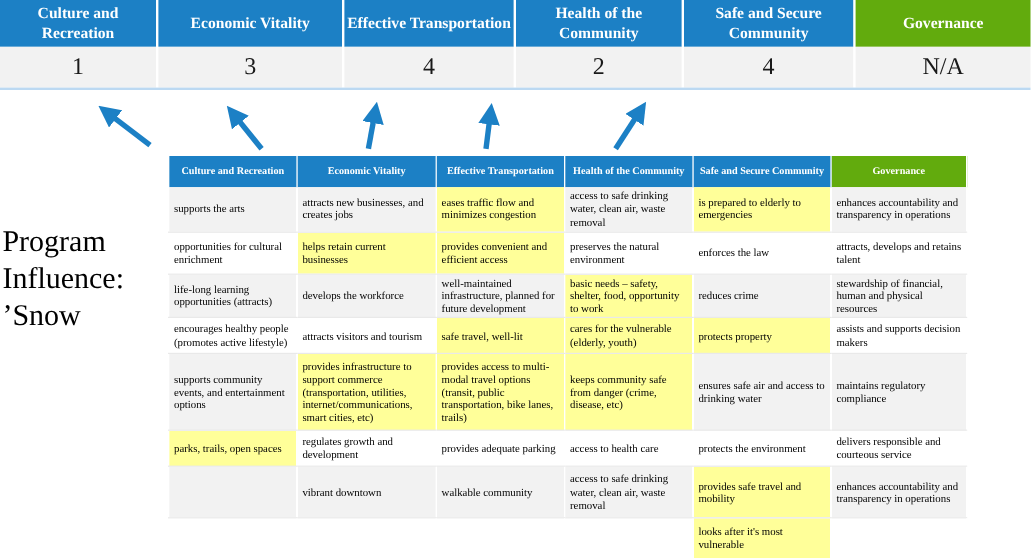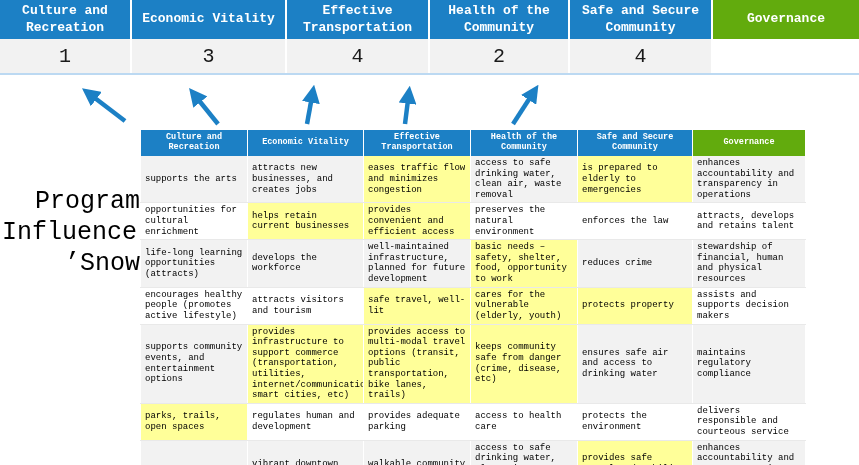--- a/index.html
+++ b/index.html
@@ -1,18 +1,18 @@
 <!DOCTYPE html>
 <html><head>
 <meta charset="utf-8">
 <style>
   html,body{margin:0;padding:0;background:#fff;}
   .slide{
     position:relative;width:859px;height:465px;background:#fff;overflow:hidden;
-    font-family:Liberation Mono, monospace;color:#000;
+    font-family:Liberation Serif, serif;color:#000;
   }
   
   .summary{
     position:absolute;left:0;top:0;width:859px;
     display:grid;grid-template-columns:130px 153px 141px 138px 141px 146px;
     column-gap:2px;
   }
   .sum-head{
     height:39px;background:#1C80C5;color:#fff;font-weight:bold;font-size:13px;
     display:flex;align-items:center;justify-content:center;text-align:center;line-height:1.25;
@@ -20,21 +20,21 @@
   .sum-head.gov{background:#62AB0D;}
   .sum-score{
     height:34px;background:#F2F2F2;font-size:20px;color:#1a1a1a;
     display:flex;align-items:center;justify-content:center;
   }
   .score-underline{position:absolute;left:0;top:73px;width:859px;height:2px;background:#BCD9F2;}
   
   .arrows{position:absolute;left:60px;top:80px;}
   
   .prog-label{
-    position:absolute;left:2px;top:186px;width:138px;text-align:right;
+    position:absolute;left:2px;top:186px;width:138px;text-align:left;
     font-size:25px;line-height:31px;color:#000;
   }
   
   table.mtable{
     position:absolute;left:140px;top:130px;width:665px;
     border-collapse:collapse;table-layout:fixed;
   }
   .mtable th{
     background:#1C80C5;color:#fff;font-weight:bold;font-size:8.5px;line-height:1.15;
     text-align:center;vertical-align:middle;height:24px;padding:1px 2px;
@@ -73,20 +73,21 @@
     <div>
       <div class="sum-head">Health of the Community</div>
       <div class="sum-score">2</div>
     </div>
     <div>
       <div class="sum-head">Safe and Secure Community</div>
       <div class="sum-score">4</div>
     </div>
     <div>
       <div class="sum-head gov">Governance</div>
+      <div class="sum-score">N/A</div>
     </div>
   </div>
   <div class="score-underline"></div>
 
   <svg class="arrows" width="660" height="50" viewBox="0 0 660 50">
     <defs>
       <marker id="ah" markerWidth="4" markerHeight="4" refX="2.6" refY="2" orient="auto" markerUnits="strokeWidth">
         <path d="M0,0 L4,2 L0,4 Z" fill="#1C80C5"></path>
       </marker>
     </defs>
@@ -158,21 +159,21 @@
       <tr class="r5 odd">
         <td>supports community events, and entertainment options</td>
         <td class="hl">provides infrastructure to support commerce (transportation, utilities, internet/communications, smart cities, etc)</td>
         <td class="hl">provides access to multi-modal travel options (transit, public transportation, bike lanes, trails)</td>
         <td class="hl">keeps community safe from danger (crime, disease, etc)</td>
         <td>ensures safe air and access to drinking water</td>
         <td>maintains regulatory compliance</td>
       </tr>
       <tr class="r6">
         <td class="hl">parks, trails, open spaces</td>
-        <td>regulates human and development</td>
+        <td>regulates growth and development</td>
         <td>provides adequate parking</td>
         <td>access to health care</td>
         <td>protects the environment</td>
         <td>delivers responsible and courteous service</td>
       </tr>
       <tr class="r7 odd">
         <td></td>
         <td>vibrant downtown</td>
         <td>walkable community</td>
         <td>access to safe drinking water, clean air, waste removal</td>

